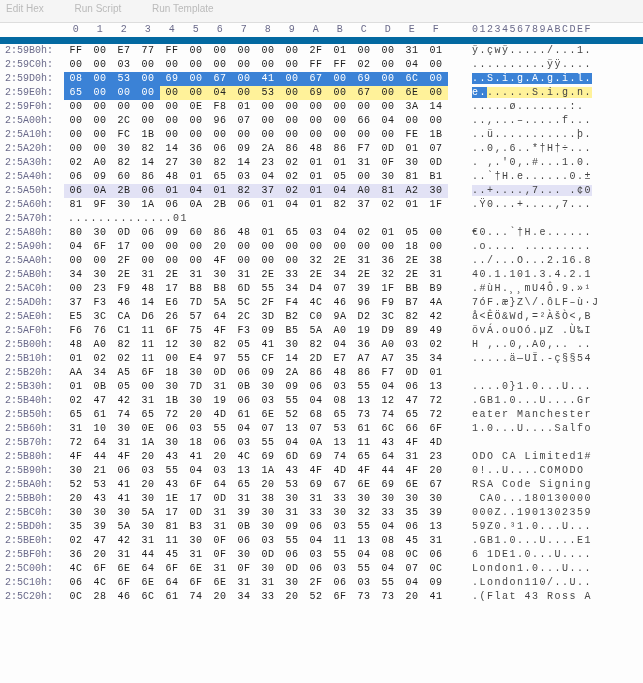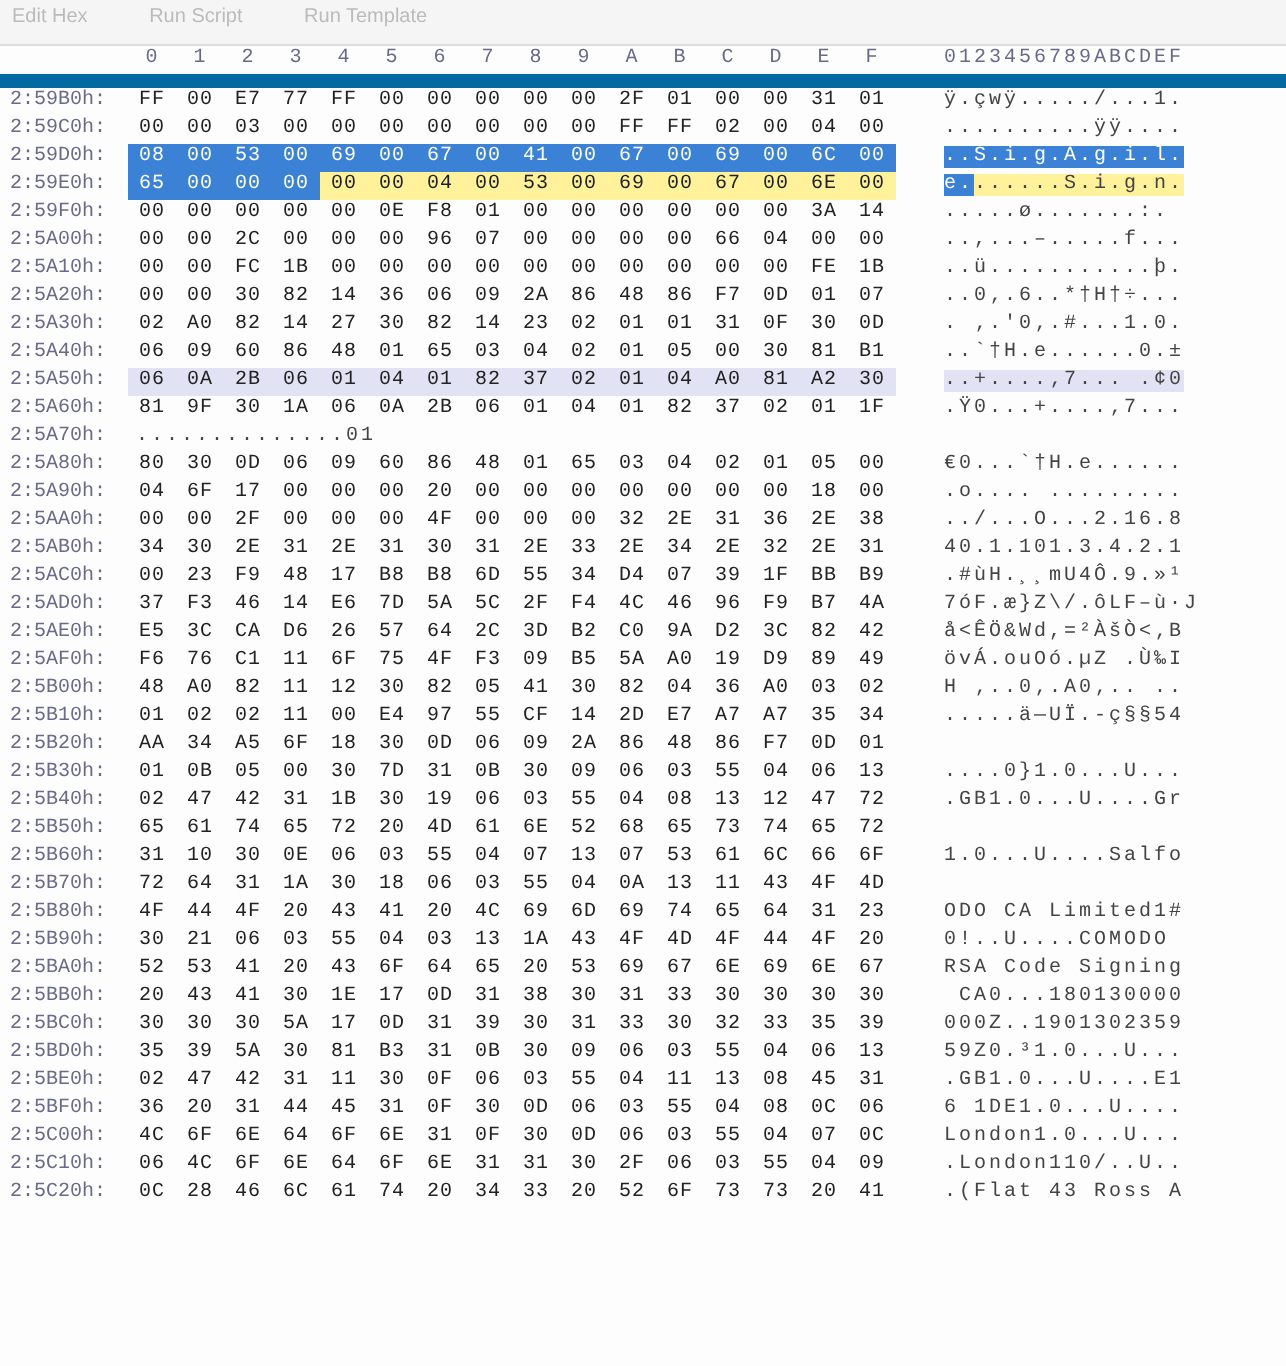--- a/index.html
+++ b/index.html
@@ -54,21 +54,21 @@
       <div class="row"><div class="addr-col">2:5AB0h:</div><div class="hex-col"><span>34</span><span>30</span><span>2E</span><span>31</span><span>2E</span><span>31</span><span>30</span><span>31</span><span>2E</span><span>33</span><span>2E</span><span>34</span><span>2E</span><span>32</span><span>2E</span><span>31</span></div><div class="asc-col">40.1.101.3.4.2.1</div></div>
       <div class="row"><div class="addr-col">2:5AC0h:</div><div class="hex-col"><span>00</span><span>23</span><span>F9</span><span>48</span><span>17</span><span>B8</span><span>B8</span><span>6D</span><span>55</span><span>34</span><span>D4</span><span>07</span><span>39</span><span>1F</span><span>BB</span><span>B9</span></div><div class="asc-col">.#ùH.¸¸mU4Ô.9.»¹</div></div>
       <div class="row"><div class="addr-col">2:5AD0h:</div><div class="hex-col"><span>37</span><span>F3</span><span>46</span><span>14</span><span>E6</span><span>7D</span><span>5A</span><span>5C</span><span>2F</span><span>F4</span><span>4C</span><span>46</span><span>96</span><span>F9</span><span>B7</span><span>4A</span></div><div class="asc-col">7óF.æ}Z\/.ôLF–ù·J</div></div>
       <div class="row"><div class="addr-col">2:5AE0h:</div><div class="hex-col"><span>E5</span><span>3C</span><span>CA</span><span>D6</span><span>26</span><span>57</span><span>64</span><span>2C</span><span>3D</span><span>B2</span><span>C0</span><span>9A</span><span>D2</span><span>3C</span><span>82</span><span>42</span></div><div class="asc-col">å&lt;ÊÖ&amp;Wd,=²ÀšÒ&lt;‚B</div></div>
       <div class="row"><div class="addr-col">2:5AF0h:</div><div class="hex-col"><span>F6</span><span>76</span><span>C1</span><span>11</span><span>6F</span><span>75</span><span>4F</span><span>F3</span><span>09</span><span>B5</span><span>5A</span><span>A0</span><span>19</span><span>D9</span><span>89</span><span>49</span></div><div class="asc-col">övÁ.ouOó.µZ .Ù‰I</div></div>
       <div class="row"><div class="addr-col">2:5B00h:</div><div class="hex-col"><span>48</span><span>A0</span><span>82</span><span>11</span><span>12</span><span>30</span><span>82</span><span>05</span><span>41</span><span>30</span><span>82</span><span>04</span><span>36</span><span>A0</span><span>03</span><span>02</span></div><div class="asc-col">H ‚..0‚.A0‚.. ..</div></div>
       <div class="row"><div class="addr-col">2:5B10h:</div><div class="hex-col"><span>01</span><span>02</span><span>02</span><span>11</span><span>00</span><span>E4</span><span>97</span><span>55</span><span>CF</span><span>14</span><span>2D</span><span>E7</span><span>A7</span><span>A7</span><span>35</span><span>34</span></div><div class="asc-col">.....ä—UÏ.-ç§§54</div></div>
       <div class="row"><div class="addr-col">2:5B20h:</div><div class="hex-col"><span>AA</span><span>34</span><span>A5</span><span>6F</span><span>18</span><span>30</span><span>0D</span><span>06</span><span>09</span><span>2A</span><span>86</span><span>48</span><span>86</span><span>F7</span><span>0D</span><span>01</span></div></div>
       <div class="row"><div class="addr-col">2:5B30h:</div><div class="hex-col"><span>01</span><span>0B</span><span>05</span><span>00</span><span>30</span><span>7D</span><span>31</span><span>0B</span><span>30</span><span>09</span><span>06</span><span>03</span><span>55</span><span>04</span><span>06</span><span>13</span></div><div class="asc-col">....0}1.0...U...</div></div>
       <div class="row"><div class="addr-col">2:5B40h:</div><div class="hex-col"><span>02</span><span>47</span><span>42</span><span>31</span><span>1B</span><span>30</span><span>19</span><span>06</span><span>03</span><span>55</span><span>04</span><span>08</span><span>13</span><span>12</span><span>47</span><span>72</span></div><div class="asc-col">.GB1.0...U....Gr</div></div>
-      <div class="row"><div class="addr-col">2:5B50h:</div><div class="hex-col"><span>65</span><span>61</span><span>74</span><span>65</span><span>72</span><span>20</span><span>4D</span><span>61</span><span>6E</span><span>52</span><span>68</span><span>65</span><span>73</span><span>74</span><span>65</span><span>72</span></div></div>
+      <div class="row"><div class="addr-col">2:5B50h:</div><div class="hex-col"><span>65</span><span>61</span><span>74</span><span>65</span><span>72</span><span>20</span><span>4D</span><span>61</span><span>6E</span><span>52</span><span>68</span><span>65</span><span>73</span><span>74</span><span>65</span><span>72</span></div><div class="asc-col">eater Manchester</div></div>
       <div class="row"><div class="addr-col">2:5B60h:</div><div class="hex-col"><span>31</span><span>10</span><span>30</span><span>0E</span><span>06</span><span>03</span><span>55</span><span>04</span><span>07</span><span>13</span><span>07</span><span>53</span><span>61</span><span>6C</span><span>66</span><span>6F</span></div><div class="asc-col">1.0...U....Salfo</div></div>
       <div class="row"><div class="addr-col">2:5B70h:</div><div class="hex-col"><span>72</span><span>64</span><span>31</span><span>1A</span><span>30</span><span>18</span><span>06</span><span>03</span><span>55</span><span>04</span><span>0A</span><span>13</span><span>11</span><span>43</span><span>4F</span><span>4D</span></div></div>
       <div class="row"><div class="addr-col">2:5B80h:</div><div class="hex-col"><span>4F</span><span>44</span><span>4F</span><span>20</span><span>43</span><span>41</span><span>20</span><span>4C</span><span>69</span><span>6D</span><span>69</span><span>74</span><span>65</span><span>64</span><span>31</span><span>23</span></div><div class="asc-col">ODO CA Limited1#</div></div>
       <div class="row"><div class="addr-col">2:5B90h:</div><div class="hex-col"><span>30</span><span>21</span><span>06</span><span>03</span><span>55</span><span>04</span><span>03</span><span>13</span><span>1A</span><span>43</span><span>4F</span><span>4D</span><span>4F</span><span>44</span><span>4F</span><span>20</span></div><div class="asc-col">0!..U....COMODO </div></div>
       <div class="row"><div class="addr-col">2:5BA0h:</div><div class="hex-col"><span>52</span><span>53</span><span>41</span><span>20</span><span>43</span><span>6F</span><span>64</span><span>65</span><span>20</span><span>53</span><span>69</span><span>67</span><span>6E</span><span>69</span><span>6E</span><span>67</span></div><div class="asc-col">RSA Code Signing</div></div>
       <div class="row"><div class="addr-col">2:5BB0h:</div><div class="hex-col"><span>20</span><span>43</span><span>41</span><span>30</span><span>1E</span><span>17</span><span>0D</span><span>31</span><span>38</span><span>30</span><span>31</span><span>33</span><span>30</span><span>30</span><span>30</span><span>30</span></div><div class="asc-col"> CA0...180130000</div></div>
       <div class="row"><div class="addr-col">2:5BC0h:</div><div class="hex-col"><span>30</span><span>30</span><span>30</span><span>5A</span><span>17</span><span>0D</span><span>31</span><span>39</span><span>30</span><span>31</span><span>33</span><span>30</span><span>32</span><span>33</span><span>35</span><span>39</span></div><div class="asc-col">000Z..1901302359</div></div>
       <div class="row"><div class="addr-col">2:5BD0h:</div><div class="hex-col"><span>35</span><span>39</span><span>5A</span><span>30</span><span>81</span><span>B3</span><span>31</span><span>0B</span><span>30</span><span>09</span><span>06</span><span>03</span><span>55</span><span>04</span><span>06</span><span>13</span></div><div class="asc-col">59Z0.³1.0...U...</div></div>
       <div class="row"><div class="addr-col">2:5BE0h:</div><div class="hex-col"><span>02</span><span>47</span><span>42</span><span>31</span><span>11</span><span>30</span><span>0F</span><span>06</span><span>03</span><span>55</span><span>04</span><span>11</span><span>13</span><span>08</span><span>45</span><span>31</span></div><div class="asc-col">.GB1.0...U....E1</div></div>
       <div class="row"><div class="addr-col">2:5BF0h:</div><div class="hex-col"><span>36</span><span>20</span><span>31</span><span>44</span><span>45</span><span>31</span><span>0F</span><span>30</span><span>0D</span><span>06</span><span>03</span><span>55</span><span>04</span><span>08</span><span>0C</span><span>06</span></div><div class="asc-col">6 1DE1.0...U....</div></div>

